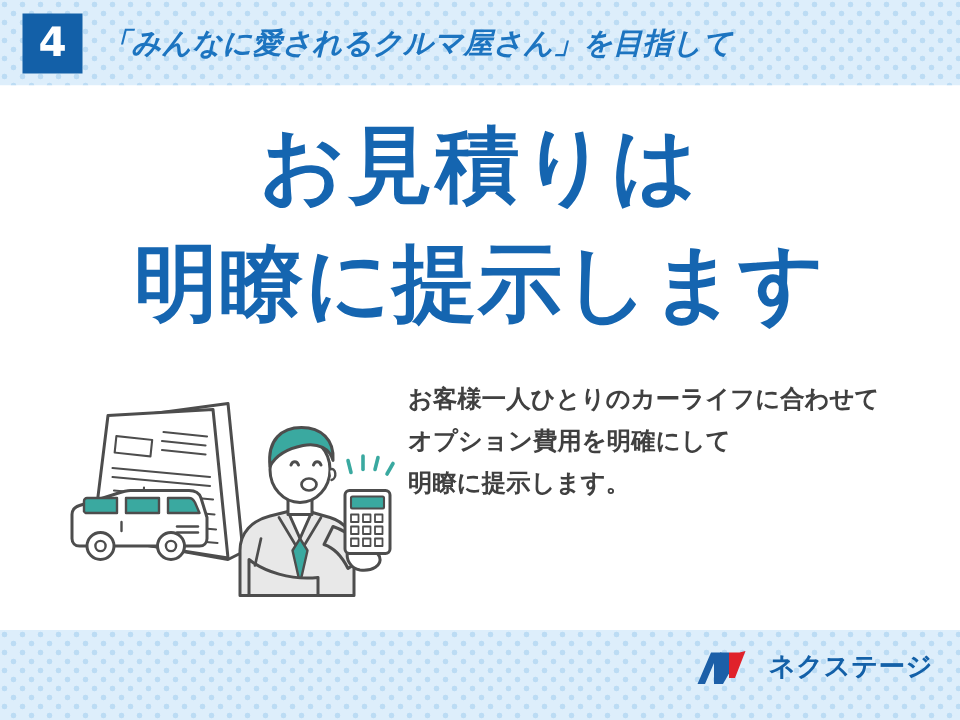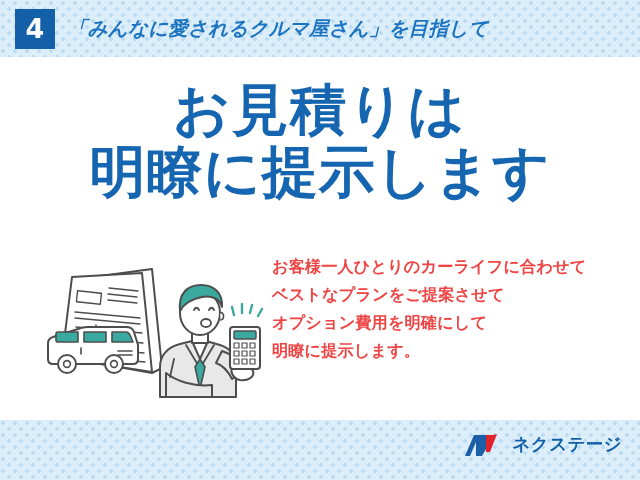--- a/index.html
+++ b/index.html
@@ -69,27 +69,27 @@
     line-height:1.10;
     letter-spacing:1px;
   }
   #headline .l1{
     display:block;font-size:56px;
     letter-spacing:2px;
   }
   #headline .l2{
     display:block;font-size:56px;
     letter-spacing:1px;
-    margin-top:0;
+    margin-top:17px;
   }
 
   
   #body-copy{
     position:absolute;left:272px;top:196px;width:360px;
-    color:#ef4444;
+    color:#404040;
     font-size:16.2px;
     font-weight:bold;
     line-height:1.72;
     letter-spacing:0.1px;
   }
   #body-copy .ln{display:block;white-space:nowrap;}
 
   
   #illus{
     position:absolute;left:34px;top:198px;width:232px;height:160px;
@@ -128,21 +128,20 @@
 
   <div id="stage">
 
     <div id="headline">
       <span class="l1">お見積りは</span>
       <span class="l2">明瞭に提示します</span>
     </div>
 
     <div id="body-copy">
       <span class="ln">お客様一人ひとりのカーライフに合わせて</span>
-      <span class="ln">ベストなプランをご提案させて</span>
       <span class="ln">オプション費用を明確にして</span>
       <span class="ln">明瞭に提示します。</span>
     </div>
 
     <div id="illus">
       <svg viewBox="0 0 232 160" xmlns="http://www.w3.org/2000/svg">
         <g fill="none" stroke="#4d4d4d" stroke-width="2" stroke-linecap="round" stroke-linejoin="round">
 
           <g>
             <polygon points="118,14 128,113 118,118 34,103 44,24" fill="#ffffff" stroke="#4d4d4d" stroke-width="2"></polygon>

